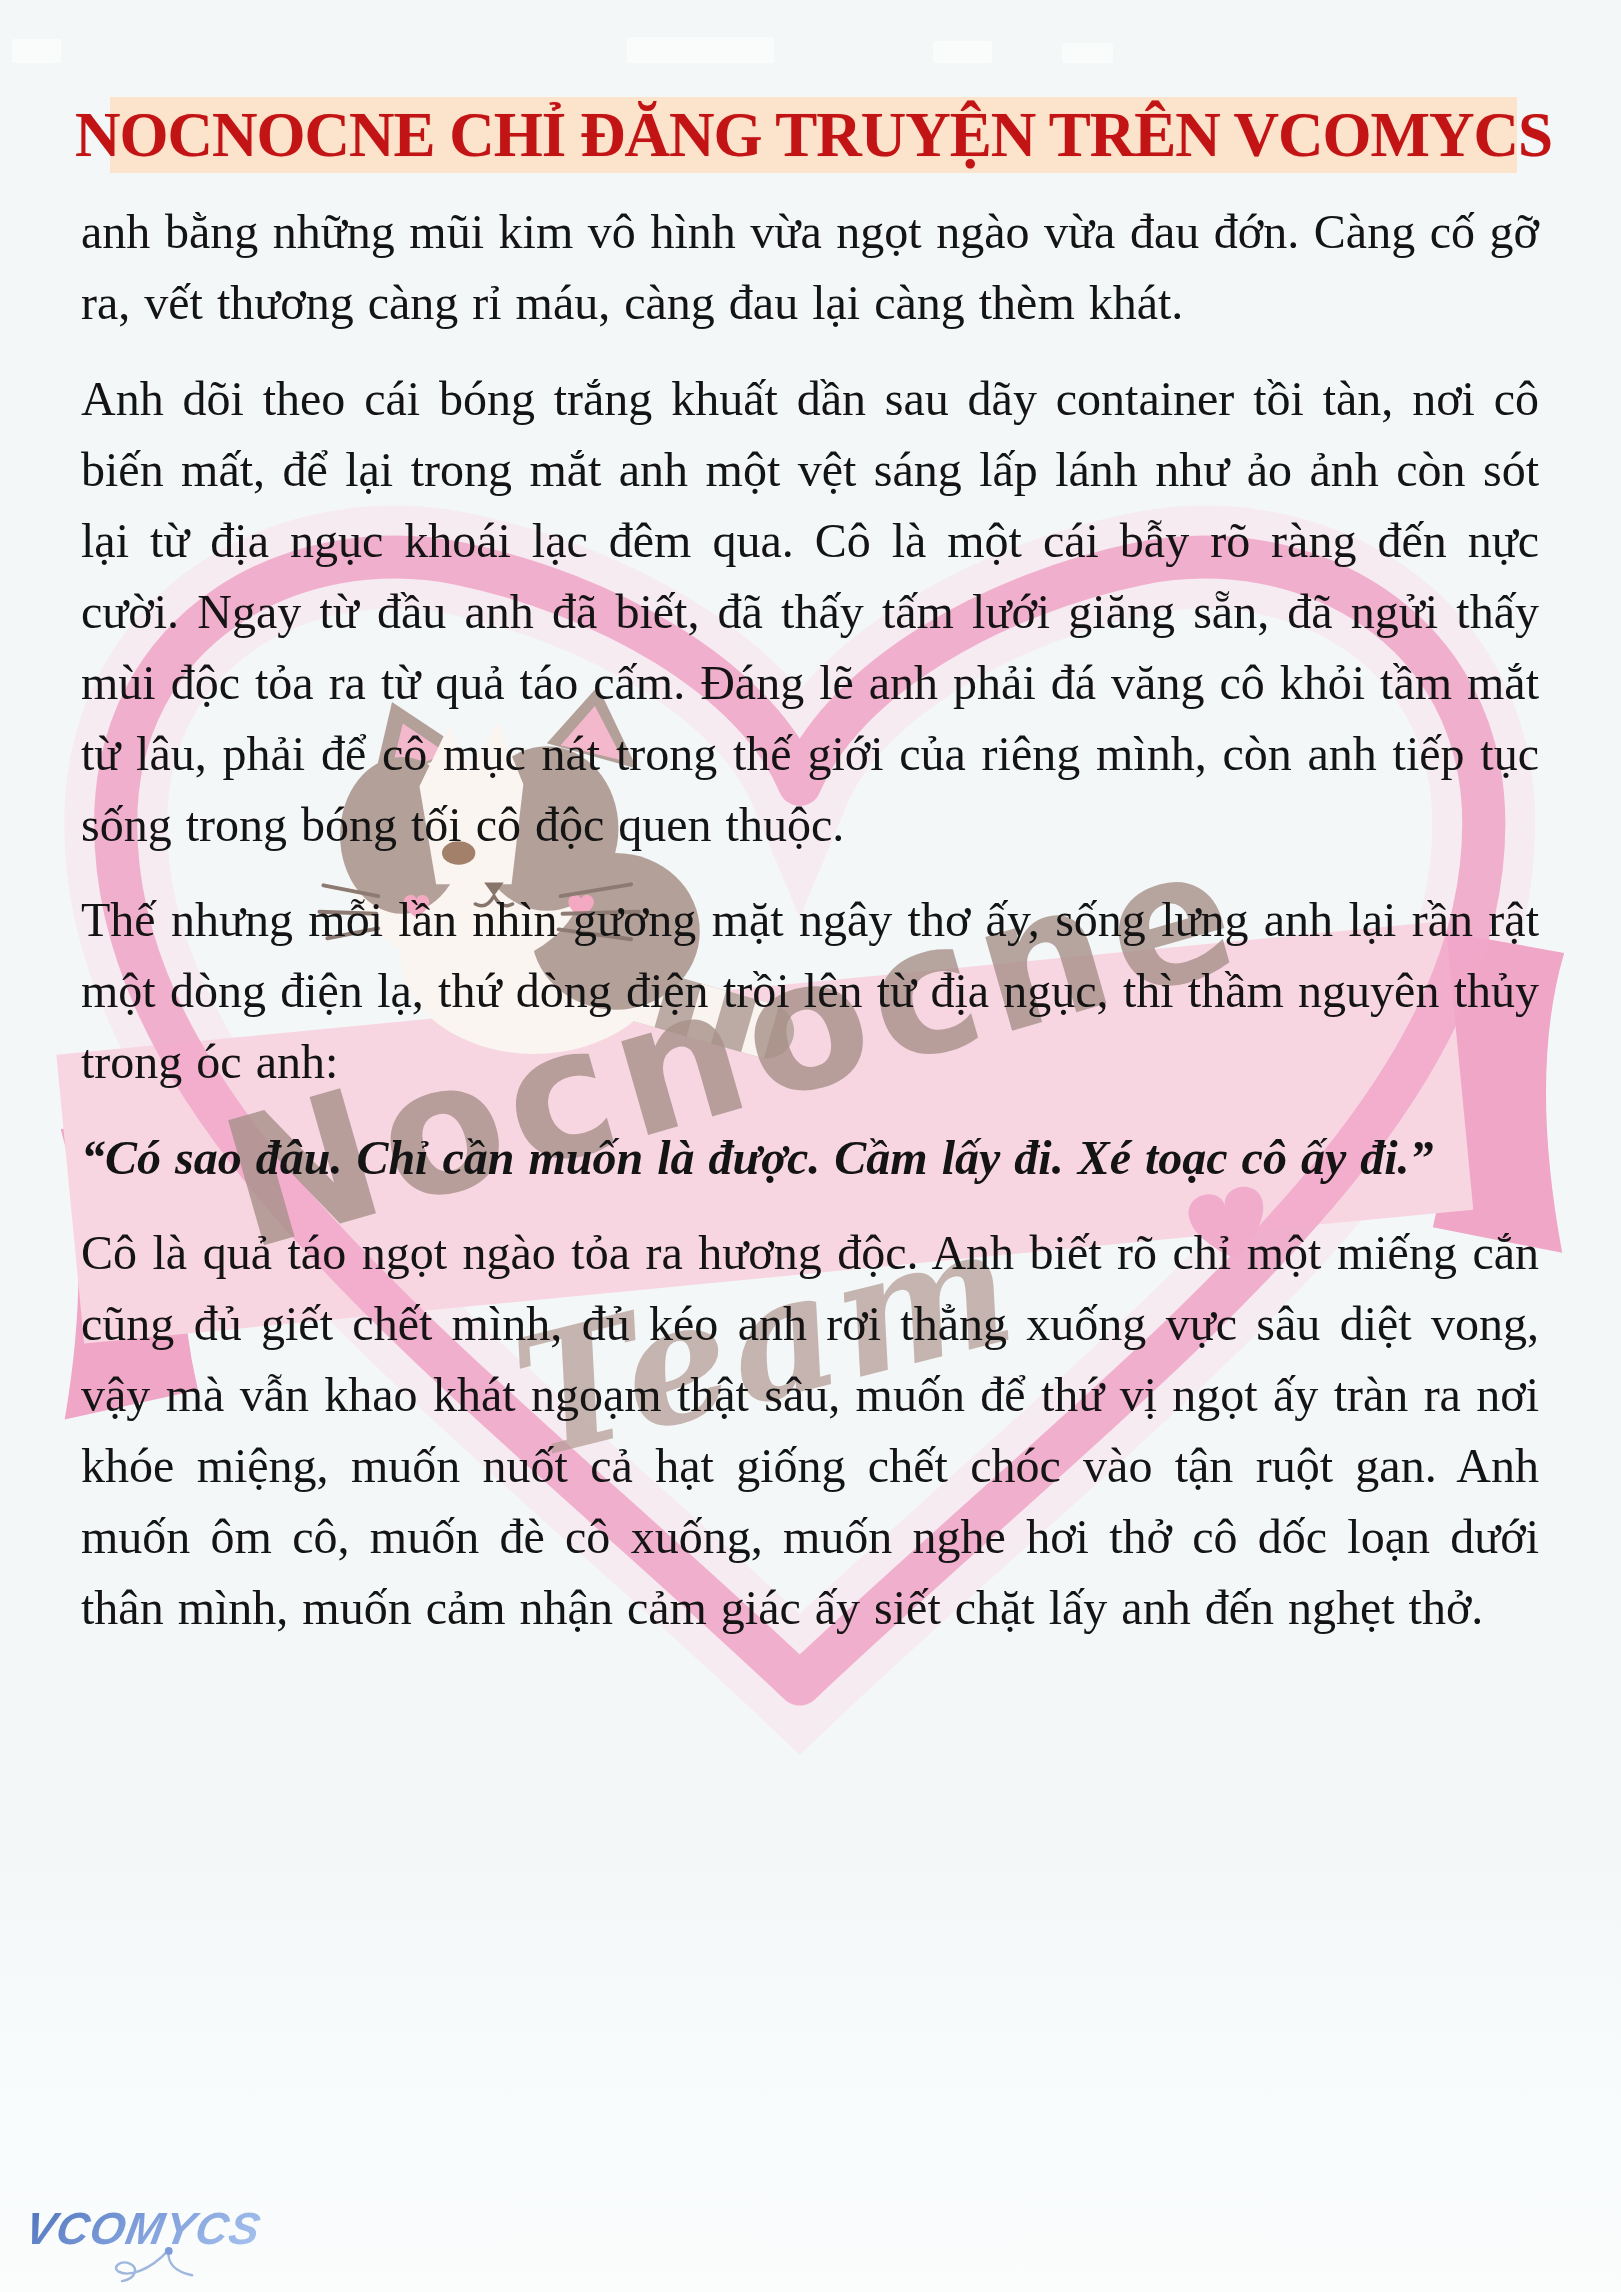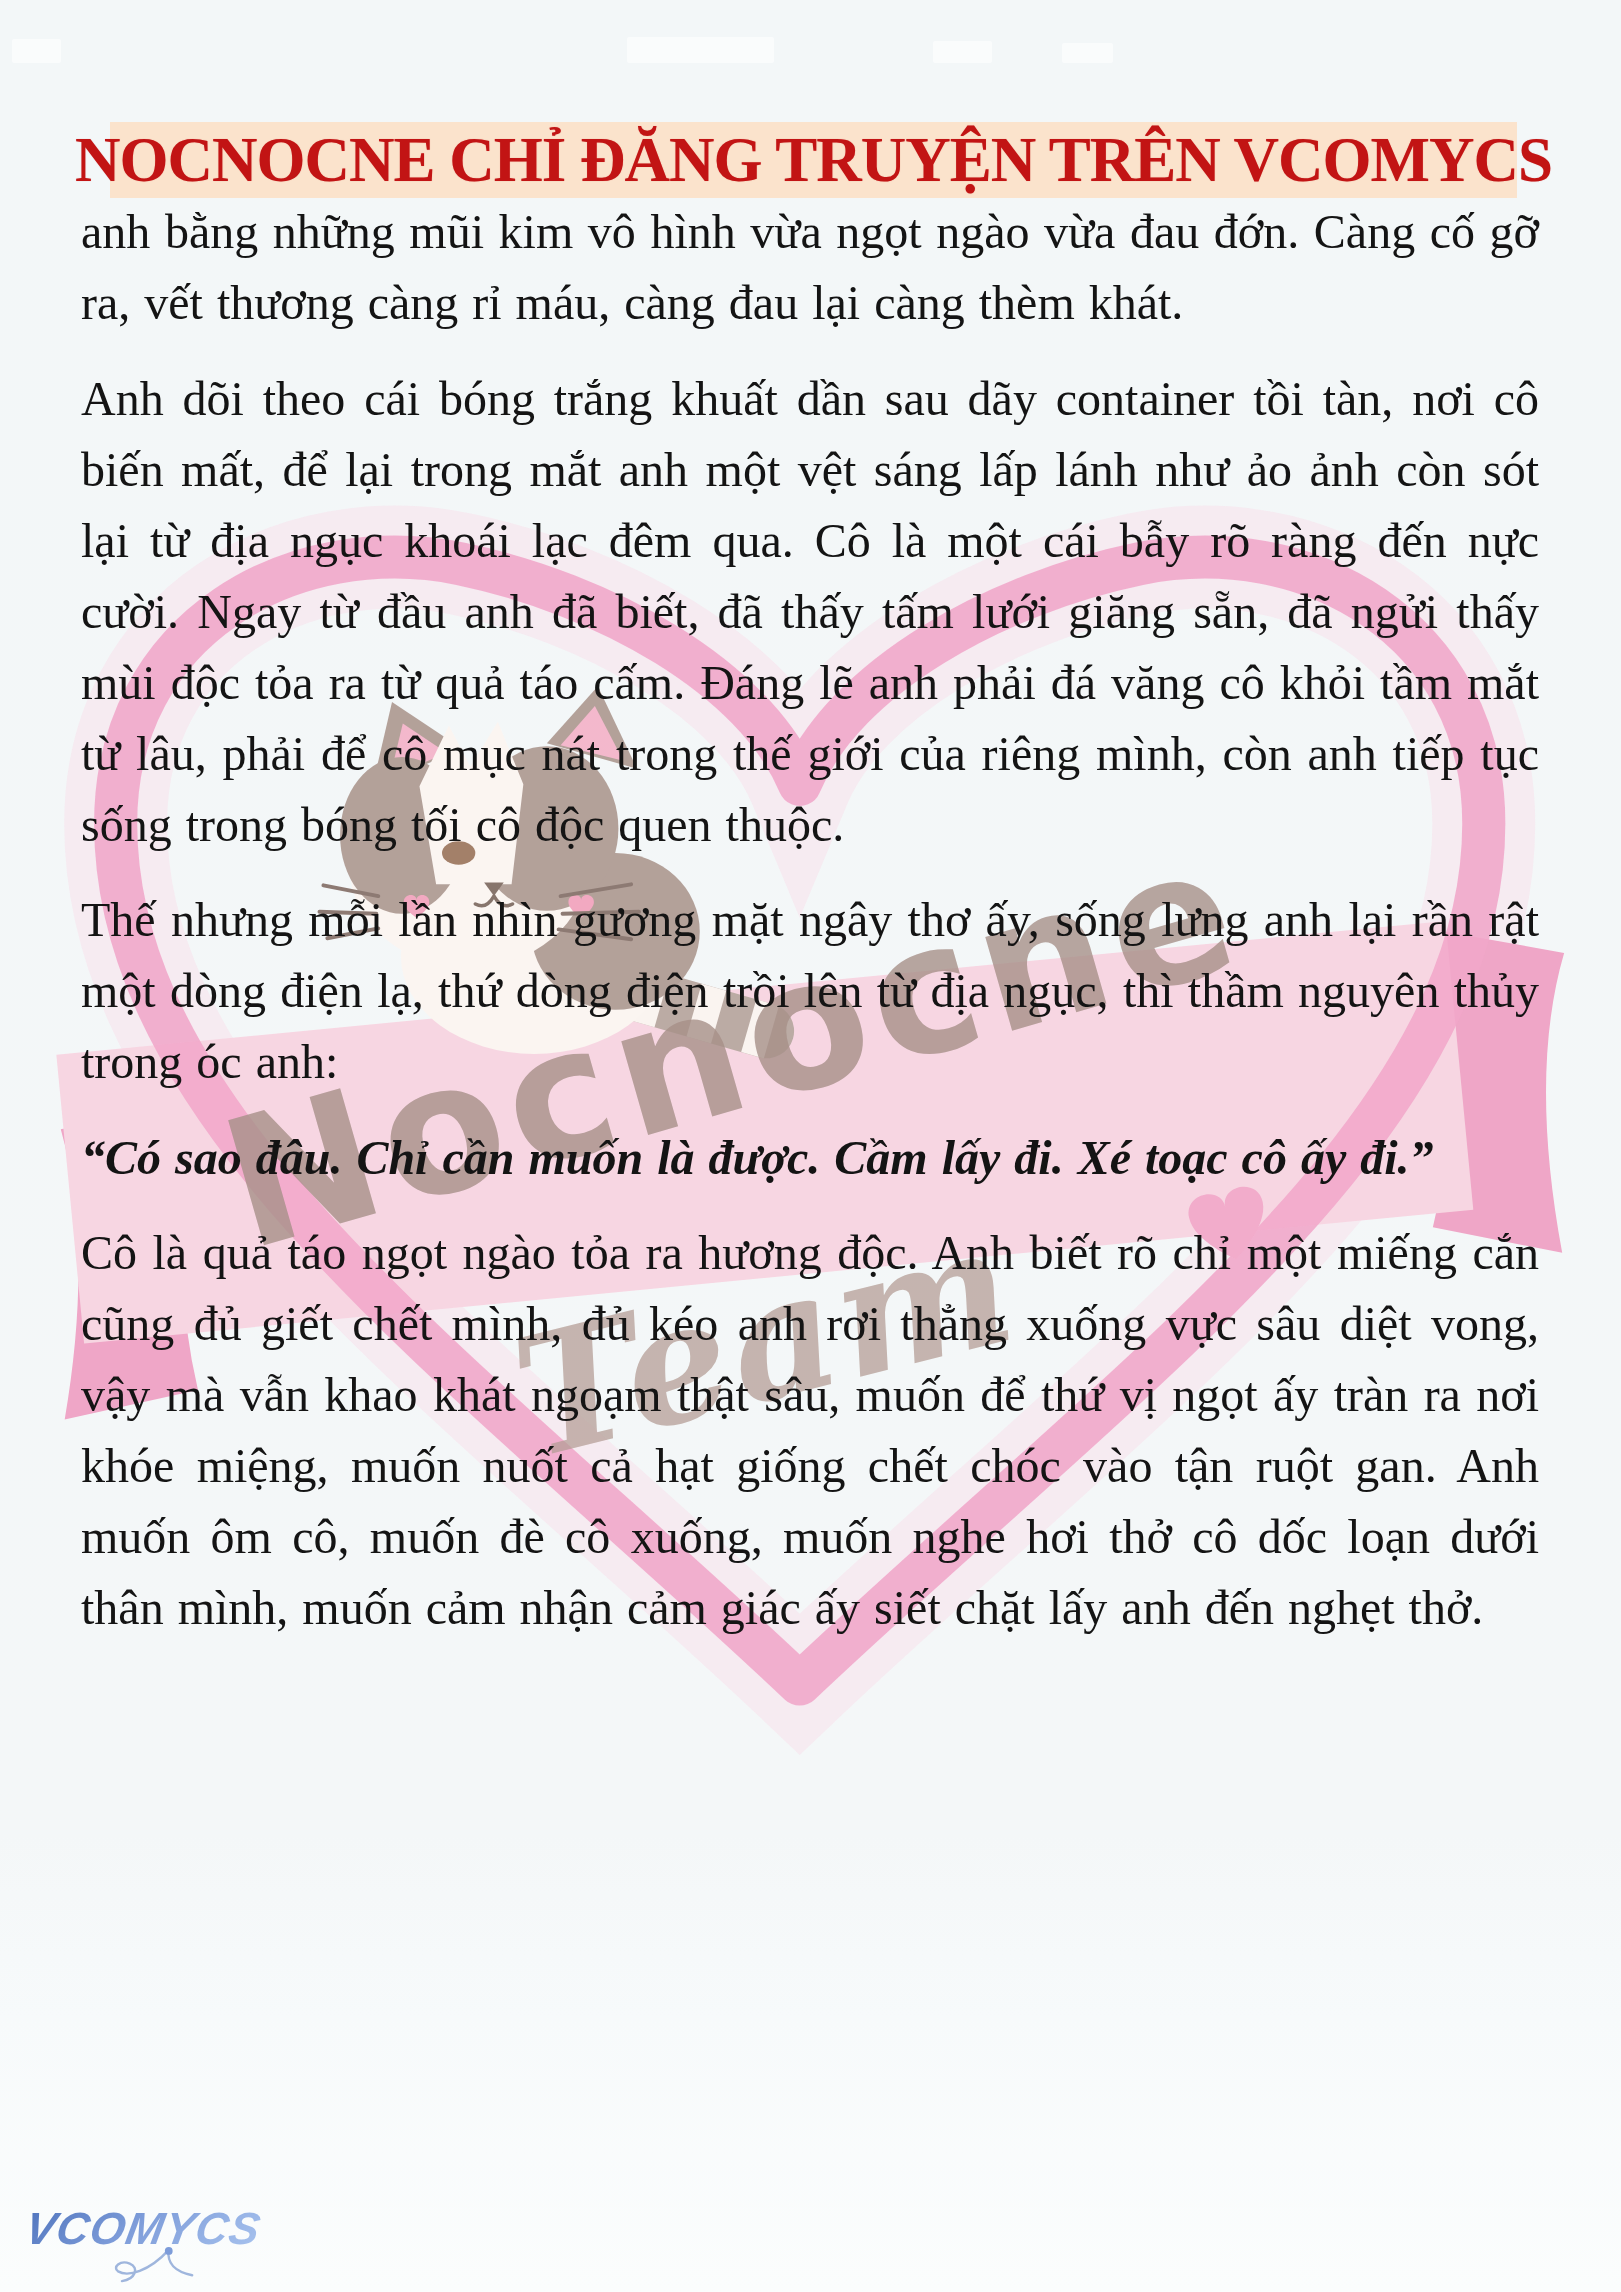--- a/index.html
+++ b/index.html
@@ -15,21 +15,21 @@
   .artifact{position:absolute;background:rgba(255,255,255,.6);border-radius:2px;}
   .a1{left:11.8px;top:39px;width:49px;height:23.5px;}
   .a2{left:627px;top:37px;width:147px;height:25.5px;}
   .a3{left:933px;top:41px;width:59px;height:21.6px;}
   .a4{left:1062px;top:43px;width:51px;height:19.6px;}
 
   
   .header-banner{
     position:absolute;left:110px;top:97px;width:1407px;height:76px;
     background:#fbe3cc;
-    display:flex;align-items:center;justify-content:center;margin-top:25px;
+    display:flex;align-items:center;justify-content:center;
   }
   .header-banner h1{
     margin:0;
     font-size:63px;line-height:1;
     font-weight:bold;letter-spacing:-1px;
     color:#c21414;
     text-shadow:0 0 1px rgba(194,20,20,.35);
     white-space:nowrap;
   }
 

